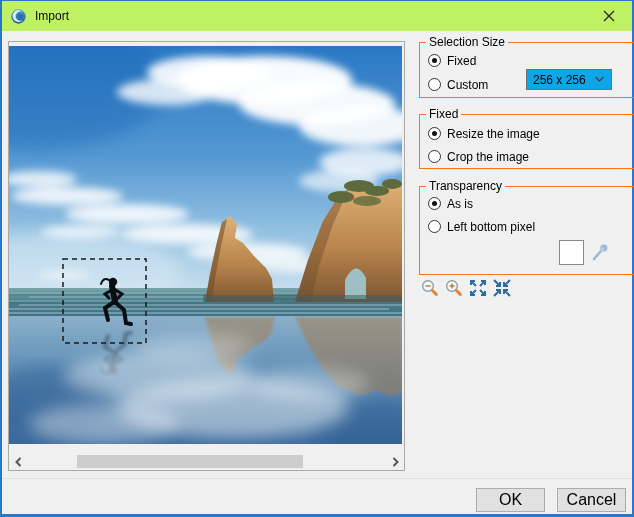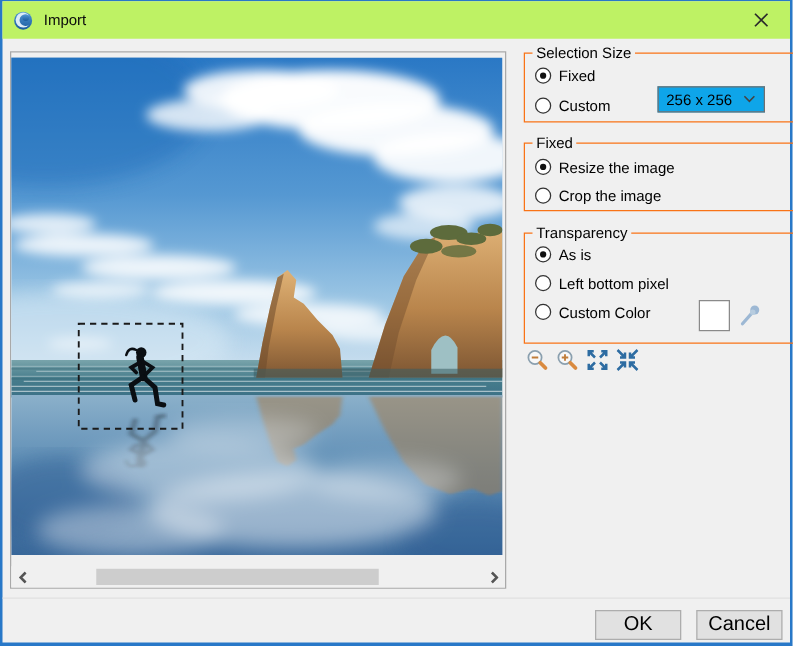--- a/index.html
+++ b/index.html
@@ -303,24 +303,20 @@
   <div class="group g-transp">
     <span class="legend">Transparency</span>
     <div class="opt-row" style="top:10px;">
       <span class="radio" data-state="checked"></span>
       <span>As is</span>
     </div>
     <div class="opt-row" style="top:33px;">
       <span class="radio" data-state="unchecked"></span>
       <span>Left bottom pixel</span>
     </div>
-    <div class="opt-row" style="top:56px;">
-      <span class="radio" data-state="unchecked"></span>
-      <span>Custom Color</span>
-    </div>
     <div class="swatch"></div>
     <svg class="dropper" viewBox="0 0 19 20">
       <line x1="4" y1="17" x2="11.5" y2="8.5" stroke="#9db8d4" stroke-width="2.6" stroke-linecap="round"></line>
       <circle cx="13.8" cy="6" r="3.6" fill="#9db8d4"></circle>
       <circle cx="12.2" cy="7.8" r="2.2" fill="#b7ccdf"></circle>
     </svg>
   </div>
 
   <div class="zoom-toolbar">
     <svg class="tool" viewBox="0 0 18 18">

